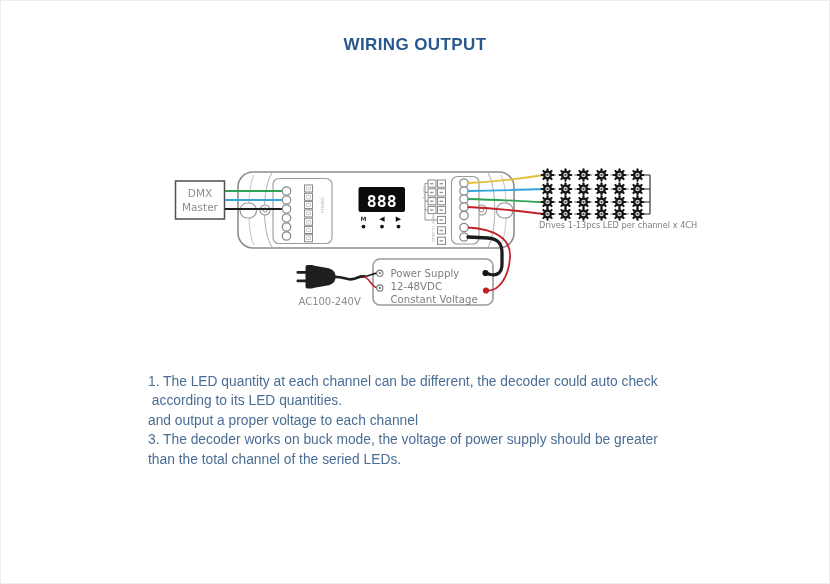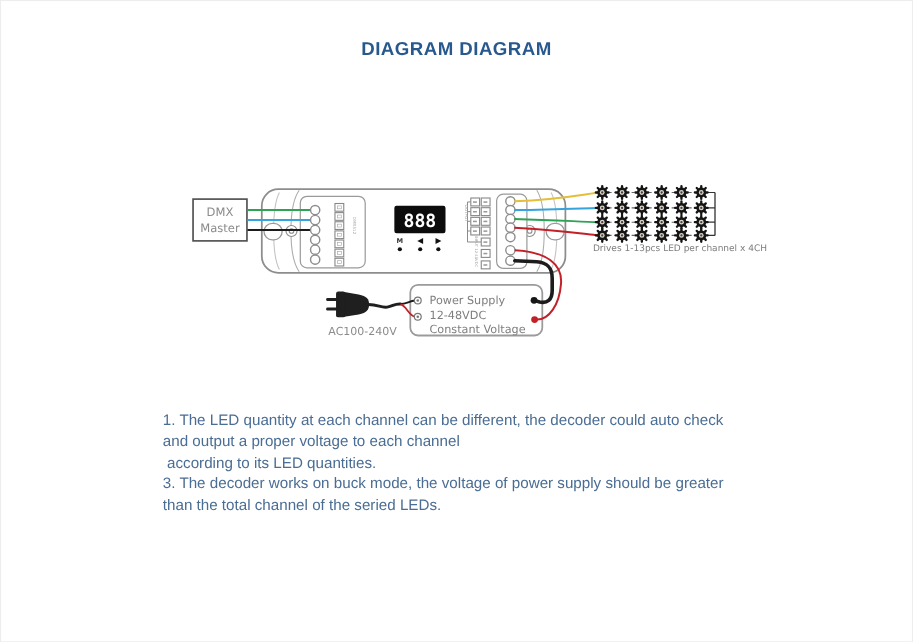--- a/index.html
+++ b/index.html
@@ -9,21 +9,21 @@
   #notes{position:absolute;left:147px;top:371px;width:570px;font-size:13.8px;line-height:19.4px;color:#4A6D94;}
   #notes div{white-space:pre-wrap;}
   svg text{font-family:"DejaVu Sans",sans-serif;}
   .disp-digits{font-family:"DejaVu Sans Mono",monospace;}
 </style>
 </head>
 <body>
 
 <div id="page">
 
-  <div id="title">DIAGRAM DIAGRAM</div>
+  <div id="title">WIRING OUTPUT</div>
 
   <svg id="diagram-svg" width="830" height="584" viewBox="0 0 830 584">
     <defs>
       <g id="ledsym">
         <g stroke="#151515" stroke-width="2.1" stroke-linecap="round">
           <line x1="-5.8" y1="0" x2="5.8" y2="0"></line>
           <line x1="0" y1="-5.8" x2="0" y2="5.8"></line>
           <line x1="-4.1" y1="-4.1" x2="4.1" y2="4.1"></line>
           <line x1="-4.1" y1="4.1" x2="4.1" y2="-4.1"></line>
         </g>
@@ -213,18 +213,18 @@
         <use href="#ledsym" transform="translate(600.5,213)"></use>
         <use href="#ledsym" transform="translate(618.5,213)"></use>
         <use href="#ledsym" transform="translate(636.5,213)"></use>
       </g>
 
     <text x="538" y="227" font-size="8.2" fill="#7D7D7D">Drives 1-13pcs LED per channel x 4CH</text>
   </svg>
 
   <div id="notes">
     <div>1. The LED quantity at each channel can be different, the decoder could auto check</div>
+    <div> according to its LED quantities.</div>
     <div>and output a proper voltage to each channel</div>
-    <div> according to its LED quantities.</div>
     <div>3. The decoder works on buck mode, the voltage of power supply should be greater</div>
     <div>than the total channel of the seried LEDs.</div>
   </div>
 </div>
 
 </body></html>

